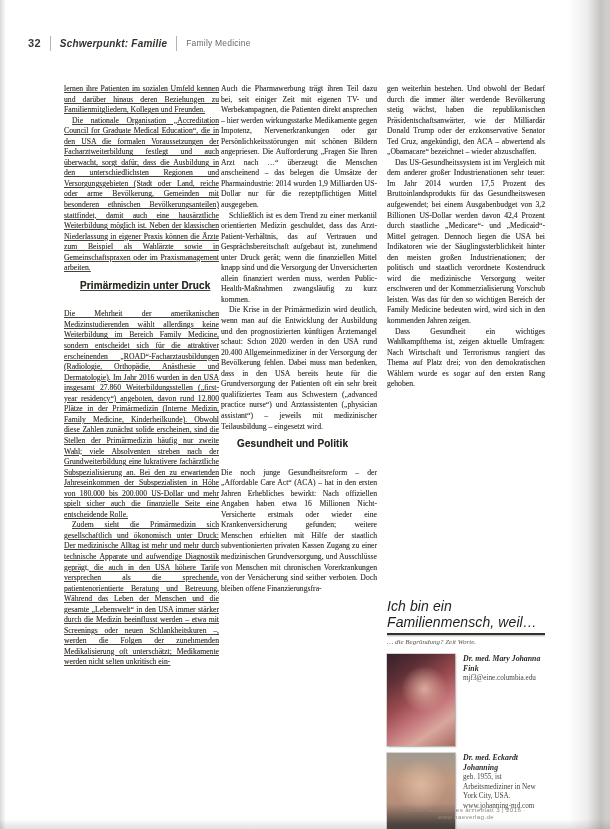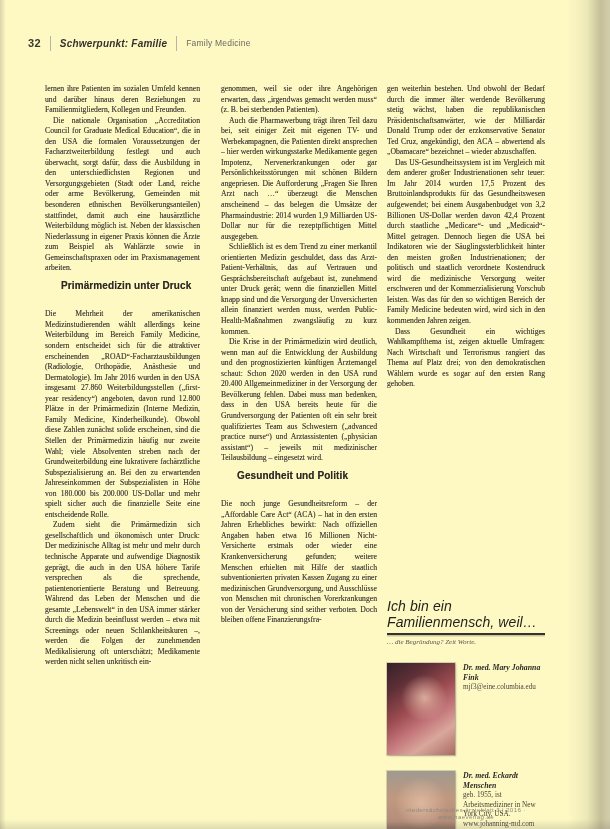--- a/index.html
+++ b/index.html
@@ -3,21 +3,21 @@
 <meta charset="utf-8">
 <style>
   html,body{margin:0;padding:0;}
   body{
     width:610px;height:829px;overflow:hidden;position:relative;
     background:#9b9894;
     font-family:"Liberation Serif", serif;
   }
   .page{
     position:absolute;left:0;top:0;width:610px;height:829px;
-    background:#fef9c3;overflow:hidden;
+    background:#ffffff;overflow:hidden;
   }
   
   .edge-right{
     position:absolute;top:0;right:0;width:42px;height:829px;
     background:linear-gradient(to right, rgba(90,85,80,0) 0%, rgba(90,85,80,0.10) 45%, rgba(60,56,52,0.30) 78%, rgba(120,115,110,0.35) 92%, rgba(150,146,140,0.45) 100%);
     pointer-events:none;
   }
   .edge-bottom{
     position:absolute;left:0;bottom:0;width:610px;height:10px;
     background:linear-gradient(to bottom, rgba(90,85,80,0) 0%, rgba(90,85,80,0.18) 100%);
@@ -42,21 +42,21 @@
 
   
   .col{
     position:absolute;top:84px;
     font-size:7.7px;line-height:10.55px;color:#46413b;
     text-align:justify;
     text-shadow:0 0 0.45px rgba(70,64,58,0.65);
   }
   .col p{margin:0;}
   .col p + p{text-indent:8px;}
-  .col1{left:45px;width:155px;height:724px;overflow:hidden;}
+  .col1{left:64px;width:155px;height:724px;overflow:hidden;text-decoration:underline;}
   .col2{left:221px;width:156px;height:724px;overflow:hidden;}
   .col3-text{left:387px;width:158px;height:496px;overflow:hidden;}
   .subhead{
     font-family:"Liberation Sans", sans-serif;font-weight:bold;
     font-size:10px;color:#2d2a26;margin:7px 0 2px 16px;text-align:left;
     letter-spacing:0.1px;
   }
   .subhead + p{text-indent:0;margin-top:18px;}
   .footnotes{margin-top:10px;font-style:italic;font-size:7px;line-height:9.3px;color:#56514a;text-align:left;}
   .footnotes p{margin:0 0 5px 0;}
@@ -68,21 +68,21 @@
     font-family:"Liberation Serif", serif;color:#3c3833;
   }
   .family-box .box-title{
     font-family:"Liberation Sans", sans-serif;
     font-weight:normal;font-style:italic;font-size:14px;color:#211e1b;
     letter-spacing:0.1px;
     margin-top:16px;
   }
   .family-box .box-rule{height:2px;background:#35312c;margin:3px 0 3px 0;box-shadow:0 1.5px 0 rgba(53,49,44,0.25);}
   .family-box .box-intro{font-size:7px;font-style:italic;color:#59544d;line-height:9px;}
-  .author-row{display:flex;margin-top:16px;justify-content:center;}
+  .author-row{display:flex;margin-top:7px;justify-content:center;}
   .author-photo{
     width:68px;height:92px;flex:0 0 68px;margin-right:8px;
     box-shadow:0 0 0 1px rgba(100,95,90,0.25), 1px 1px 2px rgba(60,56,52,0.3);
   }
   .photo-1{
     background:
       radial-gradient(circle at 55% 38%, rgba(226,180,165,0.9) 0%, rgba(226,180,165,0) 34%),
       linear-gradient(145deg, #35212a 0%, #5d2f36 22%, #9c4c50 45%, #c4767a 62%, #d9a79c 78%, #a96a62 100%);
   }
   .photo-2{
@@ -118,21 +118,20 @@
 
   <div class="col col1">
     <p>lernen ihre Patienten im sozialen Umfeld kennen und darüber hinaus deren Beziehungen zu Familienmitgliedern, Kollegen und Freunden.</p>
     <p>Die nationale Organisation „Accreditation Council for Graduate Medical Education“, die in den USA die formalen Voraussetzungen der Facharztweiterbildung festlegt und auch überwacht, sorgt dafür, dass die Ausbildung in den unterschiedlichsten Regionen und Versorgungsgebieten (Stadt oder Land, reiche oder arme Bevölkerung, Gemeinden mit besonderen ethnischen Bevölkerungsanteilen) stattfindet, damit auch eine hausärztliche Weiterbildung möglich ist. Neben der klassischen Niederlassung in eigener Praxis können die Ärzte zum Beispiel als Wahlärzte sowie in Gemeinschaftspraxen oder im Praxismanagement arbeiten.</p>
     <div class="subhead">Primärmedizin unter Druck</div>
     <p>Die Mehrheit der amerikanischen Medizinstudierenden wählt allerdings keine Weiterbildung im Bereich Family Medicine, sondern entscheidet sich für die attraktiver erscheinenden „ROAD“-Facharztausbildungen (Radiologie, Orthopädie, Anästhesie und Dermatologie). Im Jahr 2016 wurden in den USA insgesamt 27.860 Weiterbildungsstellen („first-year residency“) angeboten, davon rund 12.800 Plätze in der Primärmedizin (Interne Medizin, Family Medicine, Kinderheilkunde). Obwohl diese Zahlen zunächst solide erscheinen, sind die Stellen der Primärmedizin häufig nur zweite Wahl; viele Absolventen streben nach der Grundweiterbildung eine lukrativere fachärztliche Subspezialisierung an. Bei den zu erwartenden Jahreseinkommen der Subspezialisten in Höhe von 180.000 bis 200.000 US-Dollar und mehr spielt sicher auch die finanzielle Seite eine entscheidende Rolle.</p>
     <p>Zudem sieht die Primärmedizin sich gesellschaftlich und ökonomisch unter Druck: Der medizinische Alltag ist mehr und mehr durch technische Apparate und aufwendige Diagnostik geprägt, die auch in den USA höhere Tarife versprechen als die sprechende, patientenorientierte Beratung und Betreuung. Während das Leben der Menschen und die gesamte „Lebenswelt“ in den USA immer stärker durch die Medizin beeinflusst werden – etwa mit Screenings oder neuen Schlankheitskuren –, werden die Folgen der zunehmenden Medikalisierung oft unterschätzt; Medikamente werden nicht selten unkritisch ein-</p>
   </div>
 
   <div class="col col2">
-    <p>genommen, weil sie oder ihre Angehörigen erwarten, dass „irgendwas gemacht werden muss“ (z. B. bei sterbenden Patienten).</p>
     <p>Auch die Pharmawerbung trägt ihren Teil dazu bei, seit einiger Zeit mit eigenen TV- und Werbekampagnen, die Patienten direkt ansprechen – hier werden wirkungsstarke Medikamente gegen Impotenz, Nervenerkrankungen oder gar Persönlichkeitsstörungen mit schönen Bildern angepriesen. Die Aufforderung „Fragen Sie Ihren Arzt nach …“ überzeugt die Menschen anscheinend – das belegen die Umsätze der Pharmaindustrie: 2014 wurden 1,9 Milliarden US-Dollar nur für die rezeptpflichtigen Mittel ausgegeben.</p>
     <p>Schließlich ist es dem Trend zu einer merkantil orientierten Medizin geschuldet, dass das Arzt-Patient-Verhältnis, das auf Vertrauen und Gesprächsbereitschaft aufgebaut ist, zunehmend unter Druck gerät; wenn die finanziellen Mittel knapp sind und die Versorgung der Unversicherten allein finanziert werden muss, werden Public-Health-Maßnahmen zwangsläufig zu kurz kommen.</p>
     <p>Die Krise in der Primärmedizin wird deutlich, wenn man auf die Entwicklung der Ausbildung und den prognostizierten künftigen Ärztemangel schaut: Schon 2020 werden in den USA rund 20.400 Allgemeinmediziner in der Versorgung der Bevölkerung fehlen. Dabei muss man bedenken, dass in den USA bereits heute für die Grundversorgung der Patienten oft ein sehr breit qualifiziertes Team aus Schwestern („advanced practice nurse“) und Arztassistenten („physician assistant“) – jeweils mit medizinischer Teilausbildung – eingesetzt wird.</p>
     <div class="subhead">Gesundheit und Politik</div>
     <p>Die noch junge Gesundheitsreform – der „Affordable Care Act“ (ACA) – hat in den ersten Jahren Erhebliches bewirkt: Nach offiziellen Angaben haben etwa 16 Millionen Nicht-Versicherte erstmals oder wieder eine Krankenversicherung gefunden; weitere Menschen erhielten mit Hilfe der staatlich subventionierten privaten Kassen Zugang zu einer medizinischen Grundversorgung, und Ausschlüsse von Menschen mit chronischen Vorerkrankungen von der Versicherung sind seither verboten. Doch bleiben offene Finanzierungsfra-</p>
   </div>
 
   <div class="col col3-text">
     <p>gen weiterhin bestehen. Und obwohl der Bedarf durch die immer älter werdende Bevölkerung stetig wächst, haben die republikanischen Präsidentschaftsanwärter, wie der Milliardär Donald Trump oder der erzkonservative Senator Ted Cruz, angekündigt, den ACA – abwertend als „Obamacare“ bezeichnet – wieder abzuschaffen.</p>
     <p>Das US-Gesundheitssystem ist im Vergleich mit dem anderer großer Industrienationen sehr teuer: Im Jahr 2014 wurden 17,5 Prozent des Bruttoinlandsprodukts für das Gesundheitswesen aufgewendet; bei einem Ausgabenbudget von 3,2 Billionen US-Dollar werden davon 42,4 Prozent durch staatliche „Medicare“- und „Medicaid“-Mittel getragen. Dennoch liegen die USA bei Indikatoren wie der Säuglingssterblichkeit hinter den meisten großen Industrienationen; der politisch und staatlich verordnete Kostendruck wird die medizinische Versorgung weiter erschweren und der Kommerzialisierung Vorschub leisten. Was das für den so wichtigen Bereich der Family Medicine bedeuten wird, wird sich in den kommenden Jahren zeigen.</p>
@@ -148,21 +147,21 @@
       <div class="author-photo photo-1"></div>
       <div class="author-text">
         <div class="author-name">Dr. med. Mary Johanna Fink</div>
         <div class="author-contact">mjf3@eine.columbia.edu</div>
       </div>
     </div>
 
     <div class="author-row">
       <div class="author-photo photo-2"></div>
       <div class="author-text">
-        <div class="author-name">Dr. med. Eckardt Menschen</div>
+        <div class="author-name">Dr. med. Eckardt Johanning</div>
         <div class="author-bio">geb. 1955, ist Arbeitsmediziner in New York City, USA.</div>
         <div class="author-contact">www.johanning-md.com</div>
       </div>
     </div>
   </div>
 
   <div class="footer">niedersächsisches ärzteblatt 3 | 2016 · www.haeverlag.de</div>
 
   <div class="edge-left"></div>
   <div class="edge-right"></div>

